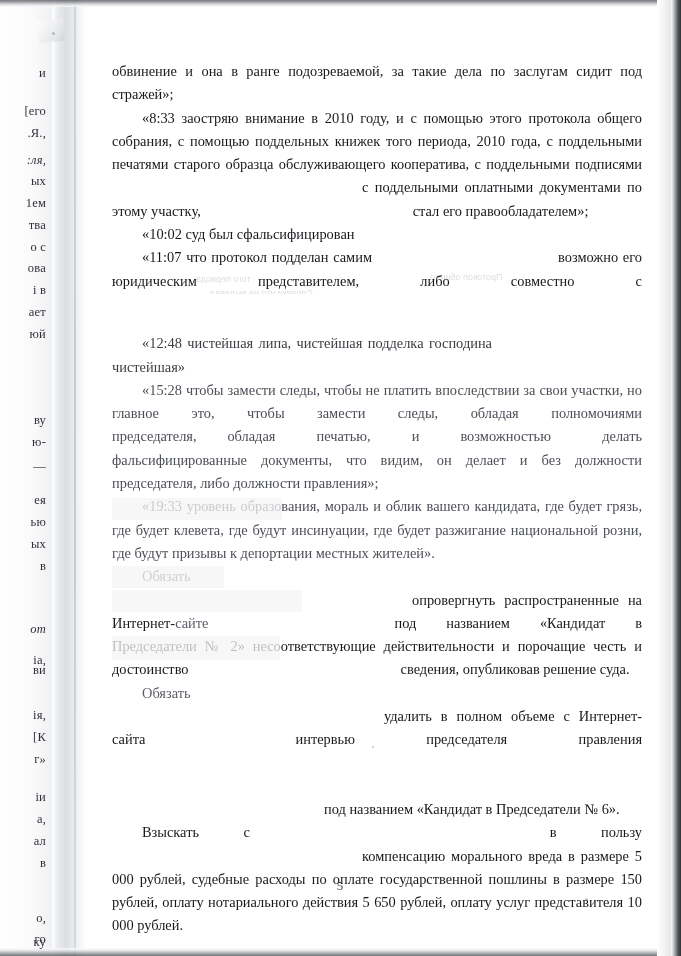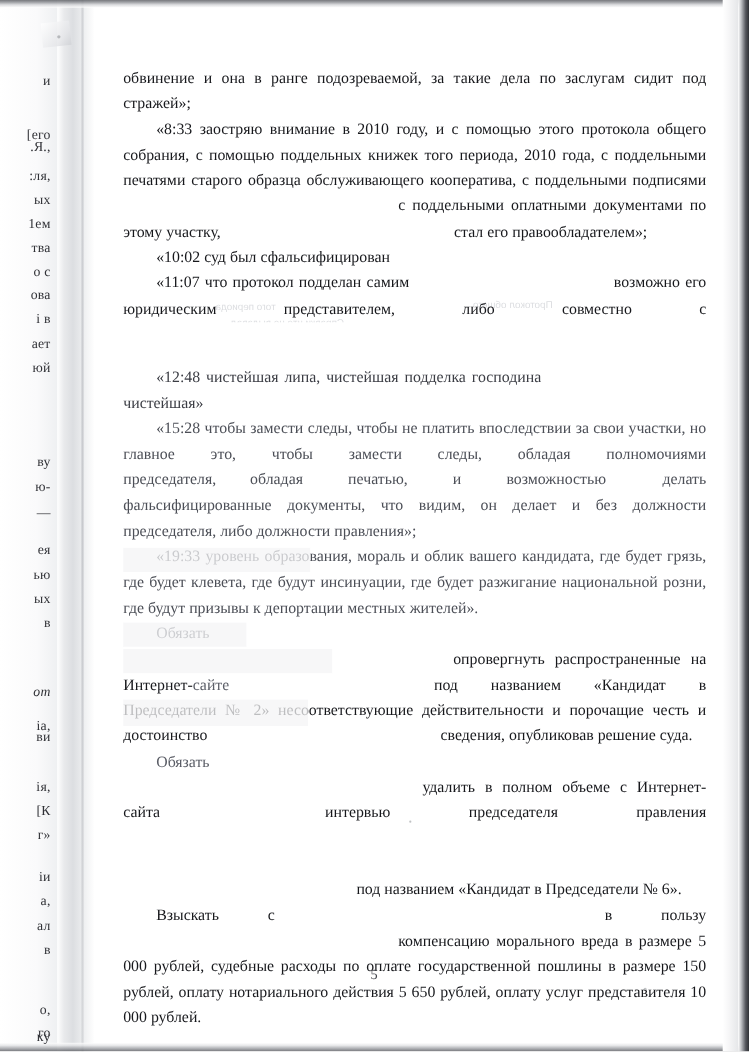--- a/index.html
+++ b/index.html
@@ -197,23 +197,23 @@
   <div class="speck" style="left:372px;top:746px;width:2px;height:2px;"></div>
 
   <div id="showthrough-layer">
       <div class="showthrough" style="left: 210px; top: 288px;">Справки что не выдавал</div>
       <div class="showthrough" style="left: 430px; top: 272px;">Протокол общего</div>
       <div class="showthrough" style="left: 196px; top: 274px;">того периода</div>
     </div>
 
   <div class="adjacent-page" id="adjacent-page">
       <div class="frag" style="top: 66px;">и</div>
-      <div class="frag" style="top: 104px; margin-top: 11px;">[его</div>
+      <div class="frag" style="top: 104px;">[его</div>
       <div class="frag" style="top: 126px;">.Я.,</div>
-      <div class="frag" style="top: 153px;">:ля,</div>
+      <div class="frag" style="top: 153px; font-style: italic;">:ля,</div>
       <div class="frag" style="top: 174px;">ых</div>
       <div class="frag" style="top: 196px;">1ем</div>
       <div class="frag" style="top: 218px;">тва</div>
       <div class="frag" style="top: 240px;">о с</div>
       <div class="frag" style="top: 261px;">ова</div>
       <div class="frag" style="top: 283px;">і в</div>
       <div class="frag" style="top: 305px;">ает</div>
       <div class="frag" style="top: 327px;">юй</div>
       <div class="frag" style="top: 413px;">ву</div>
       <div class="frag" style="top: 435px;">ю-</div>

